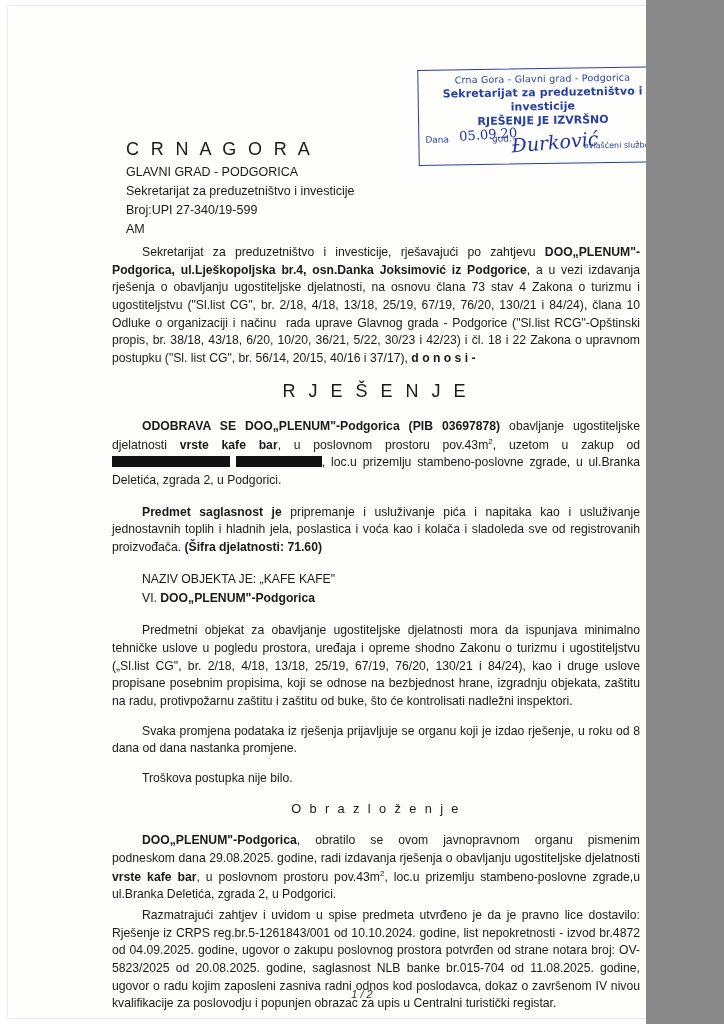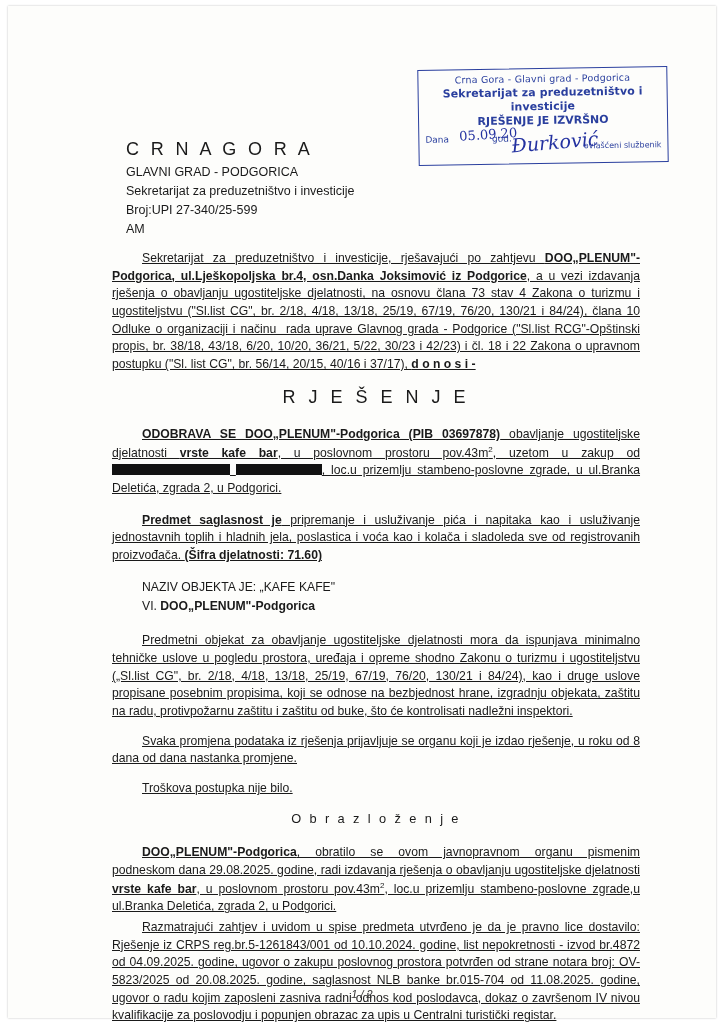--- a/index.html
+++ b/index.html
@@ -2,21 +2,21 @@
 <html lang="sr"><head>
 <meta charset="utf-8">
 <style>
   html, body {
     margin: 0;
     padding: 0;
     background: #8a8a8a;
   }
   .page {
     position: relative;
-    width: 724px;
+    width: 646px;
     height: 1024px;
     background: #ffffff;
     overflow: hidden;
     font-family: "Liberation Sans", sans-serif;
     color: #1a1a1a;
   }
   .paper {
     position: absolute;
     left: 8px;
     top: 6px;
@@ -112,23 +112,22 @@
   .body {
     position: absolute;
     left: 0px;
     top: 228px;
     width: 528px;
     font-size: 12.2px;
     line-height: 1.45;
     text-align: justify;
   }
   p.par {
-    margin: 16px 0 9px 0;
+    margin: 10px 0 9px 0;
     text-indent: 30px;
-    text-decoration: underline;
   }
   p.tight {
     margin: 0 0 2px 0;
     text-indent: 30px;
   }
   .center {
     text-align: center;
     text-indent: 0;
   }
   .title-sp {
@@ -175,21 +174,21 @@
       <div class="handdate">05.09.20</div>
       <div class="sig">Đurković</div>
     </div>
 
     <div class="content">
 
       <div class="hdr">
         <div class="spaced">C R N A   G O R A</div>
         <div>GLAVNI GRAD - PODGORICA</div>
         <div>Sekretarijat za preduzetništvo i investicije</div>
-        <div>Broj:UPI 27-340/25-599</div>
+        <div>Broj:UPI 27-340/19-599</div>
         <div>AM</div>
       </div>
 
       <div class="body">
 
         <p class="par">
           Sekretarijat za preduzetništvo i investicije, rješavajući po zahtjevu <b>DOO„PLENUM"-Podgorica, ul.Lješkopoljska br.4, osn.Danka Joksimović iz Podgorice</b>, a u vezi izdavanja rješenja o obavljanju ugostiteljske djelatnosti, na osnovu člana 73 stav 4 Zakona o turizmu i ugostiteljstvu ("Sl.list CG", br. 2/18, 4/18, 13/18, 25/19, 67/19, 76/20, 130/21 i 84/24), člana 10 Odluke o organizaciji i načinu&nbsp; rada uprave Glavnog grada - Podgorice ("Sl.list RCG"-Opštinski propis, br. 38/18, 43/18, 6/20, 10/20, 36/21, 5/22, 30/23 i 42/23) i čl. 18 i 22 Zakona o upravnom postupku ("Sl. list CG", br. 56/14, 20/15, 40/16 i 37/17), <b>d o n o s i -</b>
         </p>
 
         <p class="center title-sp" style="margin:10px 0 14px 0;">R J E Š E N J E</p>

